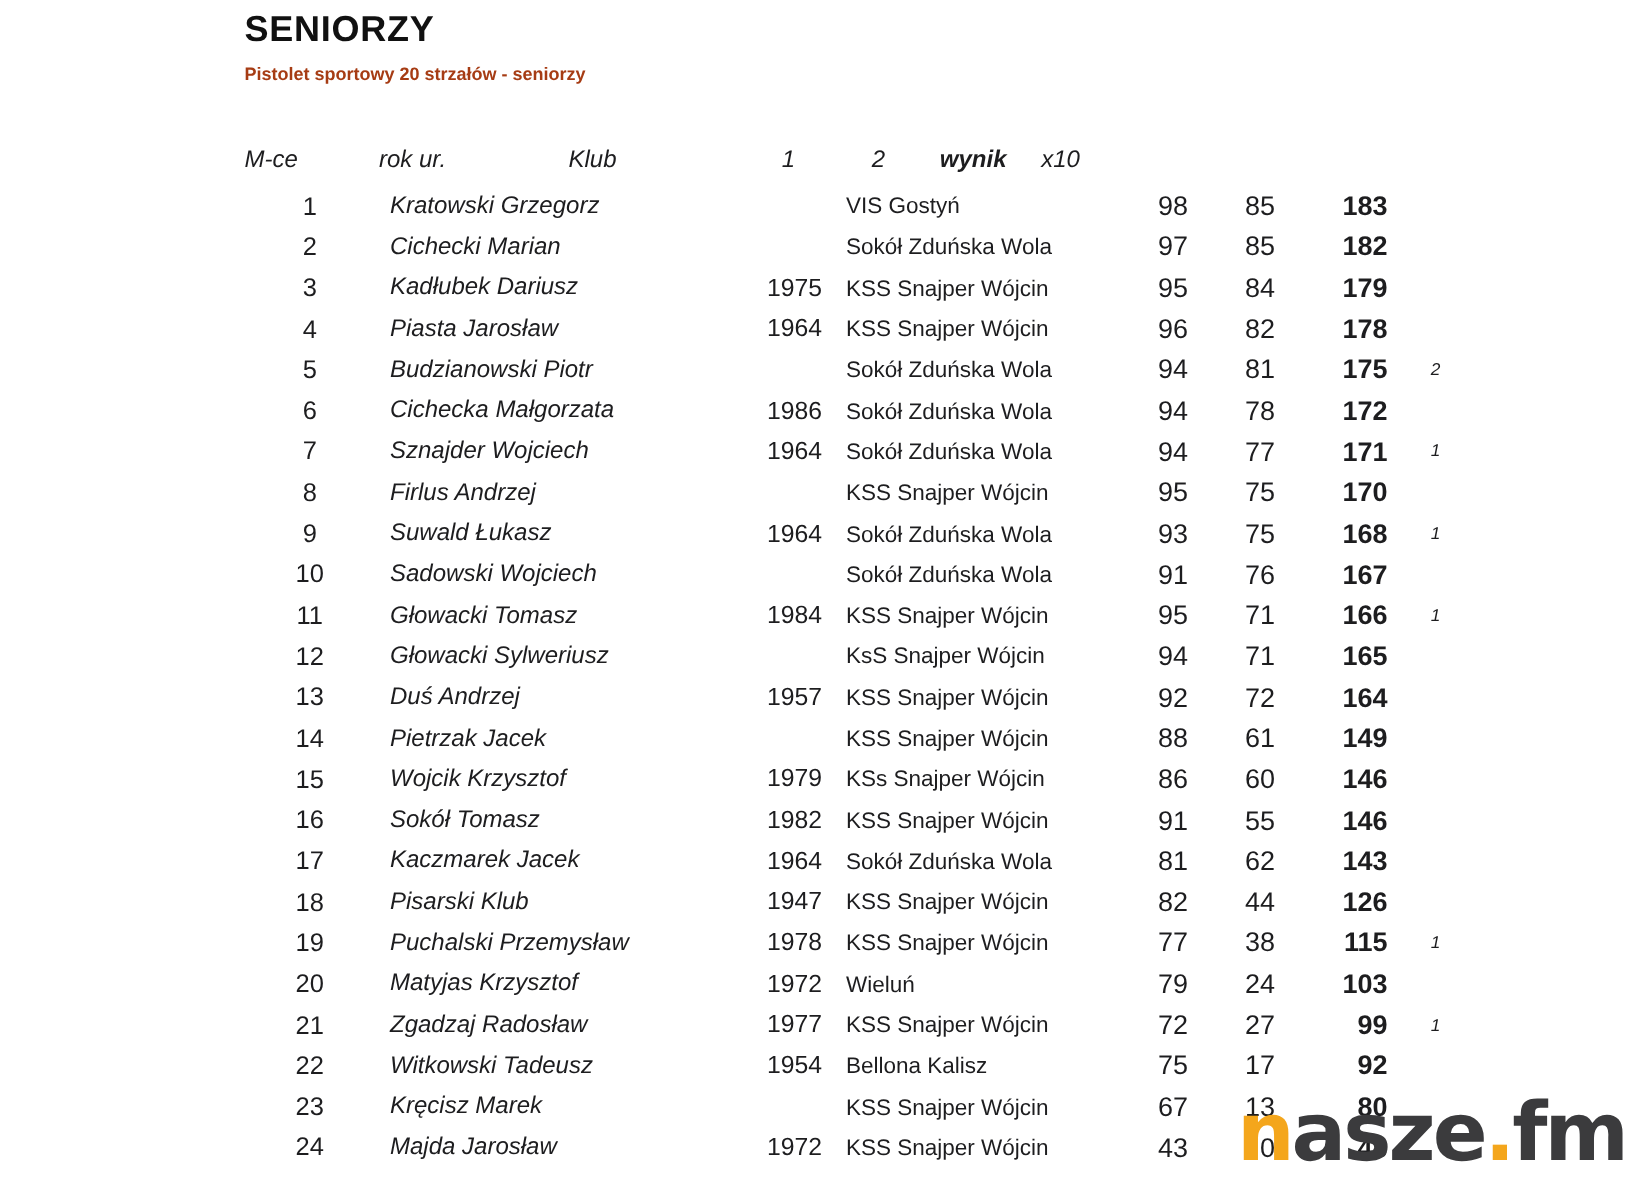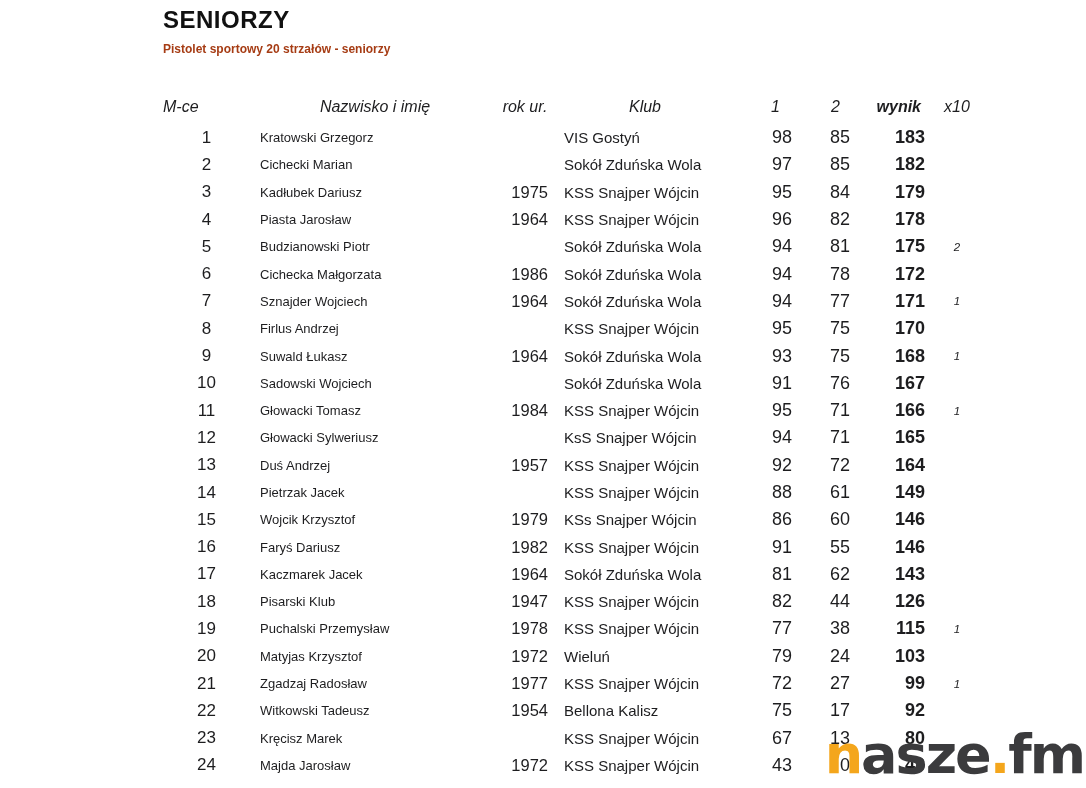--- a/index.html
+++ b/index.html
@@ -18,21 +18,21 @@
   .page-subtitle{
     position:absolute;left:163px;top:42px;margin:0;
     font-size:12px;font-weight:bold;
     color:var(--subtitle-color,#a63c14);
   }
   .tbl{position:absolute;left:163px;top:90px;width:824px;}
   .row{display:flex;height:27.3px;align-items:center;}
   .row.head{height:34px;align-items:flex-start;padding-top:8px;box-sizing:border-box;}
   .c{display:block;white-space:nowrap;overflow:visible;}
   .place{width:87px;text-align:center;font-size:17px;}
-  .name{width:250px;padding-left:10px;box-sizing:border-box;font-size:13px;}
+  .name{width:250px;padding-left:10px;box-sizing:border-box;font-size:16px;font-style:italic;}
   .year{width:50px;text-align:right;font-size:16.5px;padding-right:2px;box-sizing:border-box;}
   .club{width:190px;padding-left:14px;box-sizing:border-box;font-size:15px;}
   .s1{width:52px;text-align:right;font-size:18px;}
   .s2{width:58px;text-align:right;font-size:18px;}
   .result{width:77px;text-align:right;font-weight:bold;font-size:18px;padding-right:2px;box-sizing:border-box;}
   .x10{width:60px;text-align:center;font-size:11.5px;font-style:italic;}
   .head .c{font-size:16px;font-style:italic;font-weight:normal;}
   .head .place{text-align:left;}
   .head .name{text-align:center;padding-left:0;}
   .head .year{text-align:center;padding-right:0;}
@@ -54,21 +54,20 @@
 <body>
 
 <div class="page">
 
   <h1 class="page-title">SENIORZY</h1>
   <h2 class="page-subtitle">Pistolet sportowy 20 strzałów - seniorzy</h2>
 
   <div class="tbl">
     <div class="row head">
       <span class="c place">M-ce</span>
-      <span class="c name">Nazwisko i imię</span>
       <span class="c year">rok ur.</span>
       <span class="c club">Klub</span>
       <span class="c s1">1</span>
       <span class="c s2">2</span>
       <span class="c result">wynik</span>
       <span class="c x10">x10</span>
     </div>
     <div id="rows">
         <div class="row">
           <span class="c place">1</span>
@@ -215,21 +214,21 @@
           <span class="c name">Wojcik Krzysztof</span>
           <span class="c year">1979</span>
           <span class="c club">KSs Snajper Wójcin</span>
           <span class="c s1">86</span>
           <span class="c s2">60</span>
           <span class="c result">146</span>
           <span class="c x10"></span>
         </div>
         <div class="row">
           <span class="c place">16</span>
-          <span class="c name">Faryś Dariusz</span>
+          <span class="c name">Sokół Tomasz</span>
           <span class="c year">1982</span>
           <span class="c club">KSS Snajper Wójcin</span>
           <span class="c s1">91</span>
           <span class="c s2">55</span>
           <span class="c result">146</span>
           <span class="c x10"></span>
         </div>
         <div class="row">
           <span class="c place">17</span>
           <span class="c name">Kaczmarek Jacek</span>

